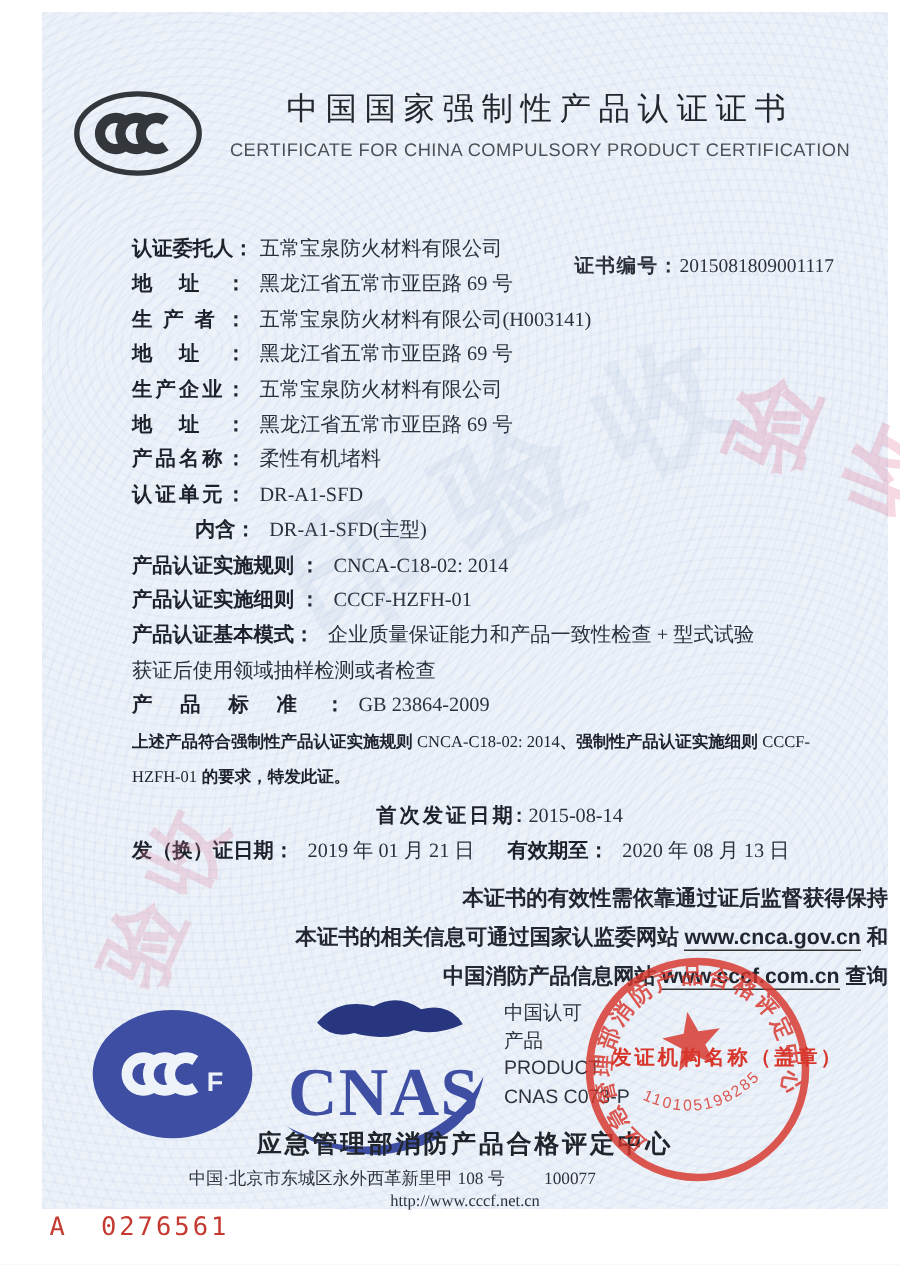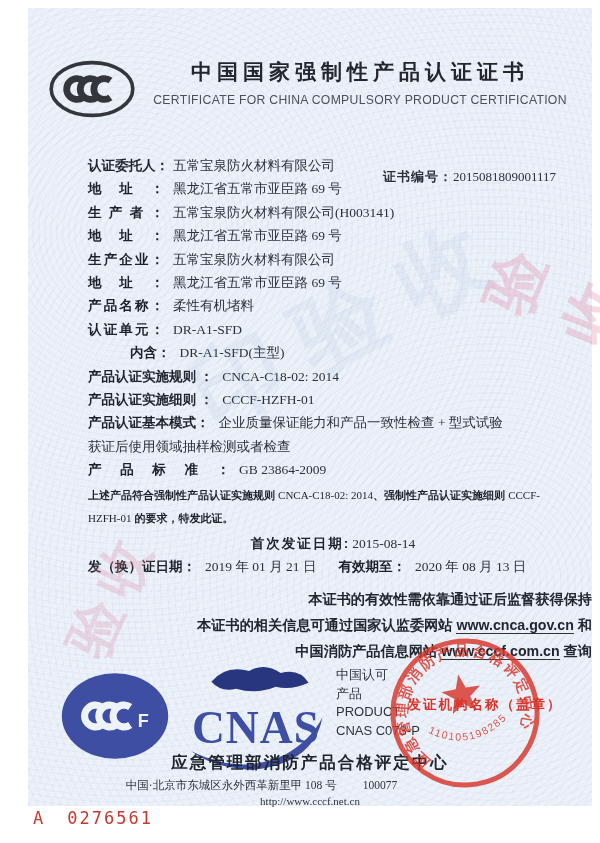--- a/index.html
+++ b/index.html
@@ -13,21 +13,21 @@
     background-color:#edf2f9;
     background-image:
       repeating-radial-gradient(circle at 18% 28%, rgba(110,145,205,0.055) 0 1.5px, transparent 1.5px 6px),
       repeating-radial-gradient(circle at 82% 72%, rgba(110,145,205,0.05) 0 1.5px, transparent 1.5px 7px),
       repeating-linear-gradient(115deg, rgba(140,165,215,0.04) 0 2px, transparent 2px 7px);
   }
   
   .header{position:absolute;left:0;top:40px;width:564px;}
   .ccc-logo{position:absolute;left:16px;top:6px;width:96px;height:70px;}
   .title-block{position:absolute;left:112px;top:10px;width:440px;text-align:center;}
-  .title{font-size:21px;font-weight:bold;letter-spacing:5px;color:#23262c;}
+  .title{font-size:21px;font-weight:normal;letter-spacing:5px;color:#23262c;}
   .subtitle{margin-top:7px;font-size:12.2px;letter-spacing:0.3px;color:#4b5057;
     font-family:"Liberation Sans",sans-serif;}
   .certno{position:absolute;right:36px;top:120px;font-size:13px;color:#2c313a;
     font-family:"Liberation Serif","DejaVu Serif",serif;}
   .certno .lblb{font-weight:bold;letter-spacing:1px;}
   
   .content{position:absolute;left:60px;top:146px;width:480px;}
   .row{display:flex;align-items:baseline;line-height:23.4px;font-size:13.5px;white-space:nowrap;}
   .lbl{font-weight:bold;color:#1d222a;flex:none;}
   .jl{display:inline-block;width:76px;text-align:justify;text-align-last:justify;}

